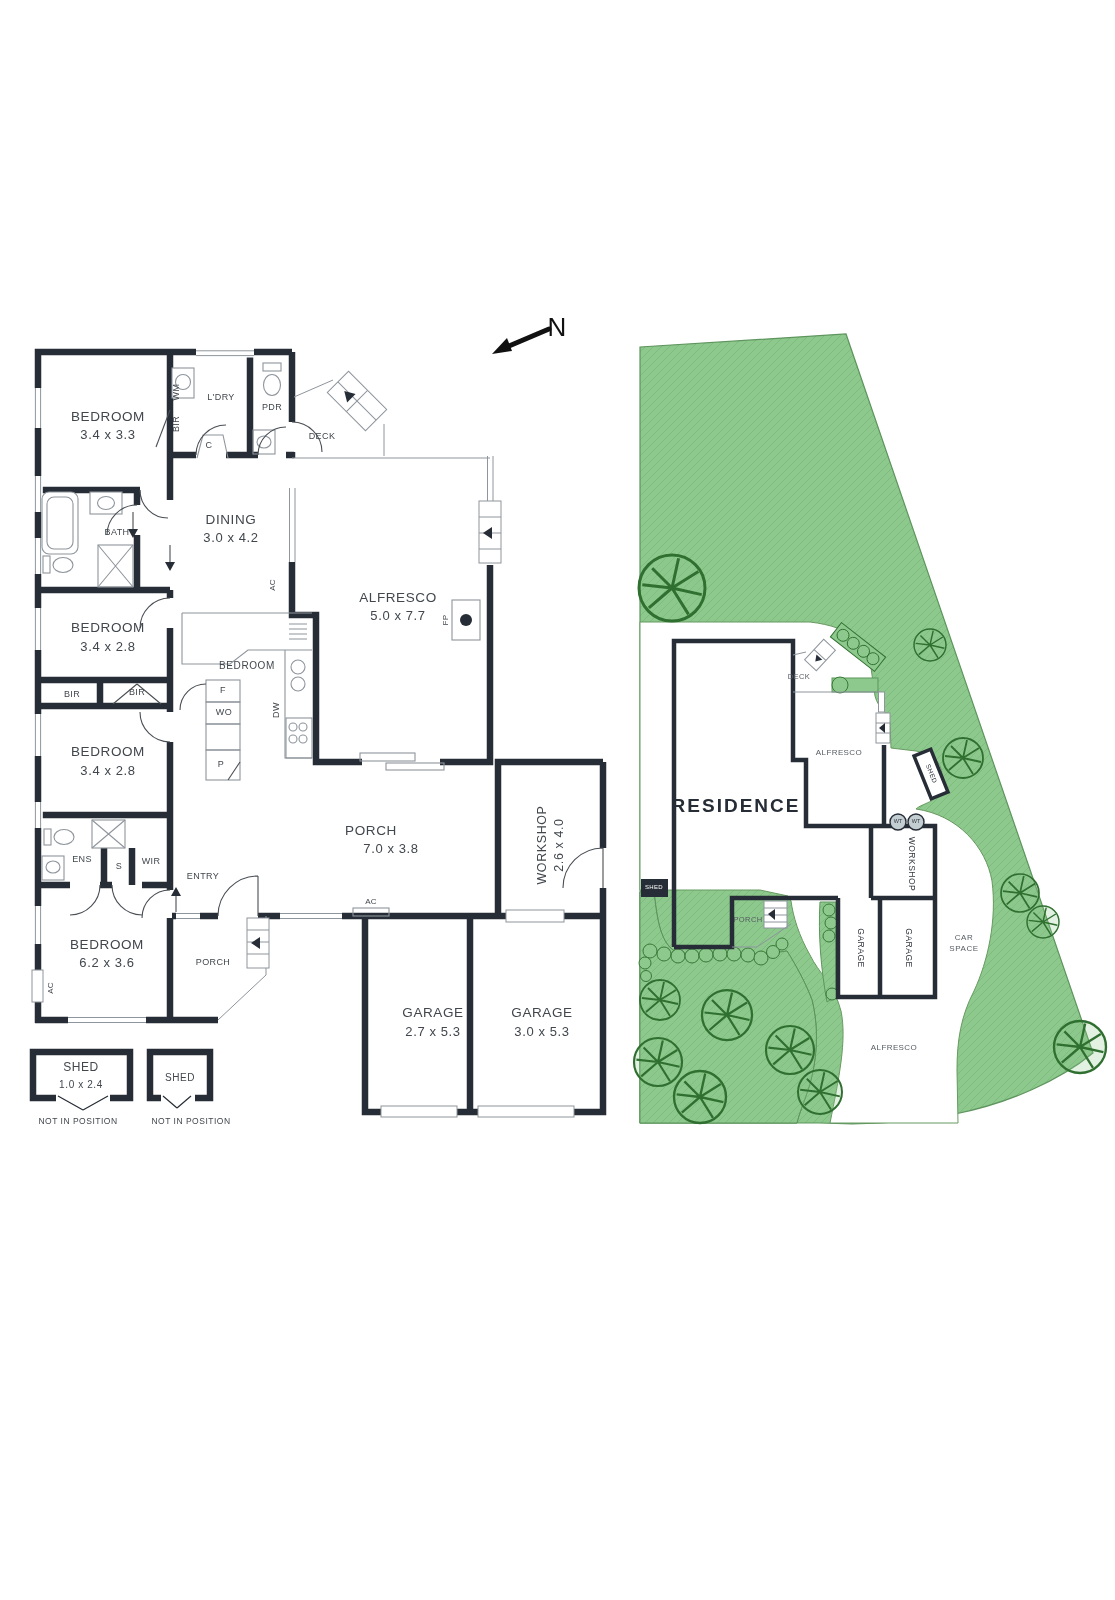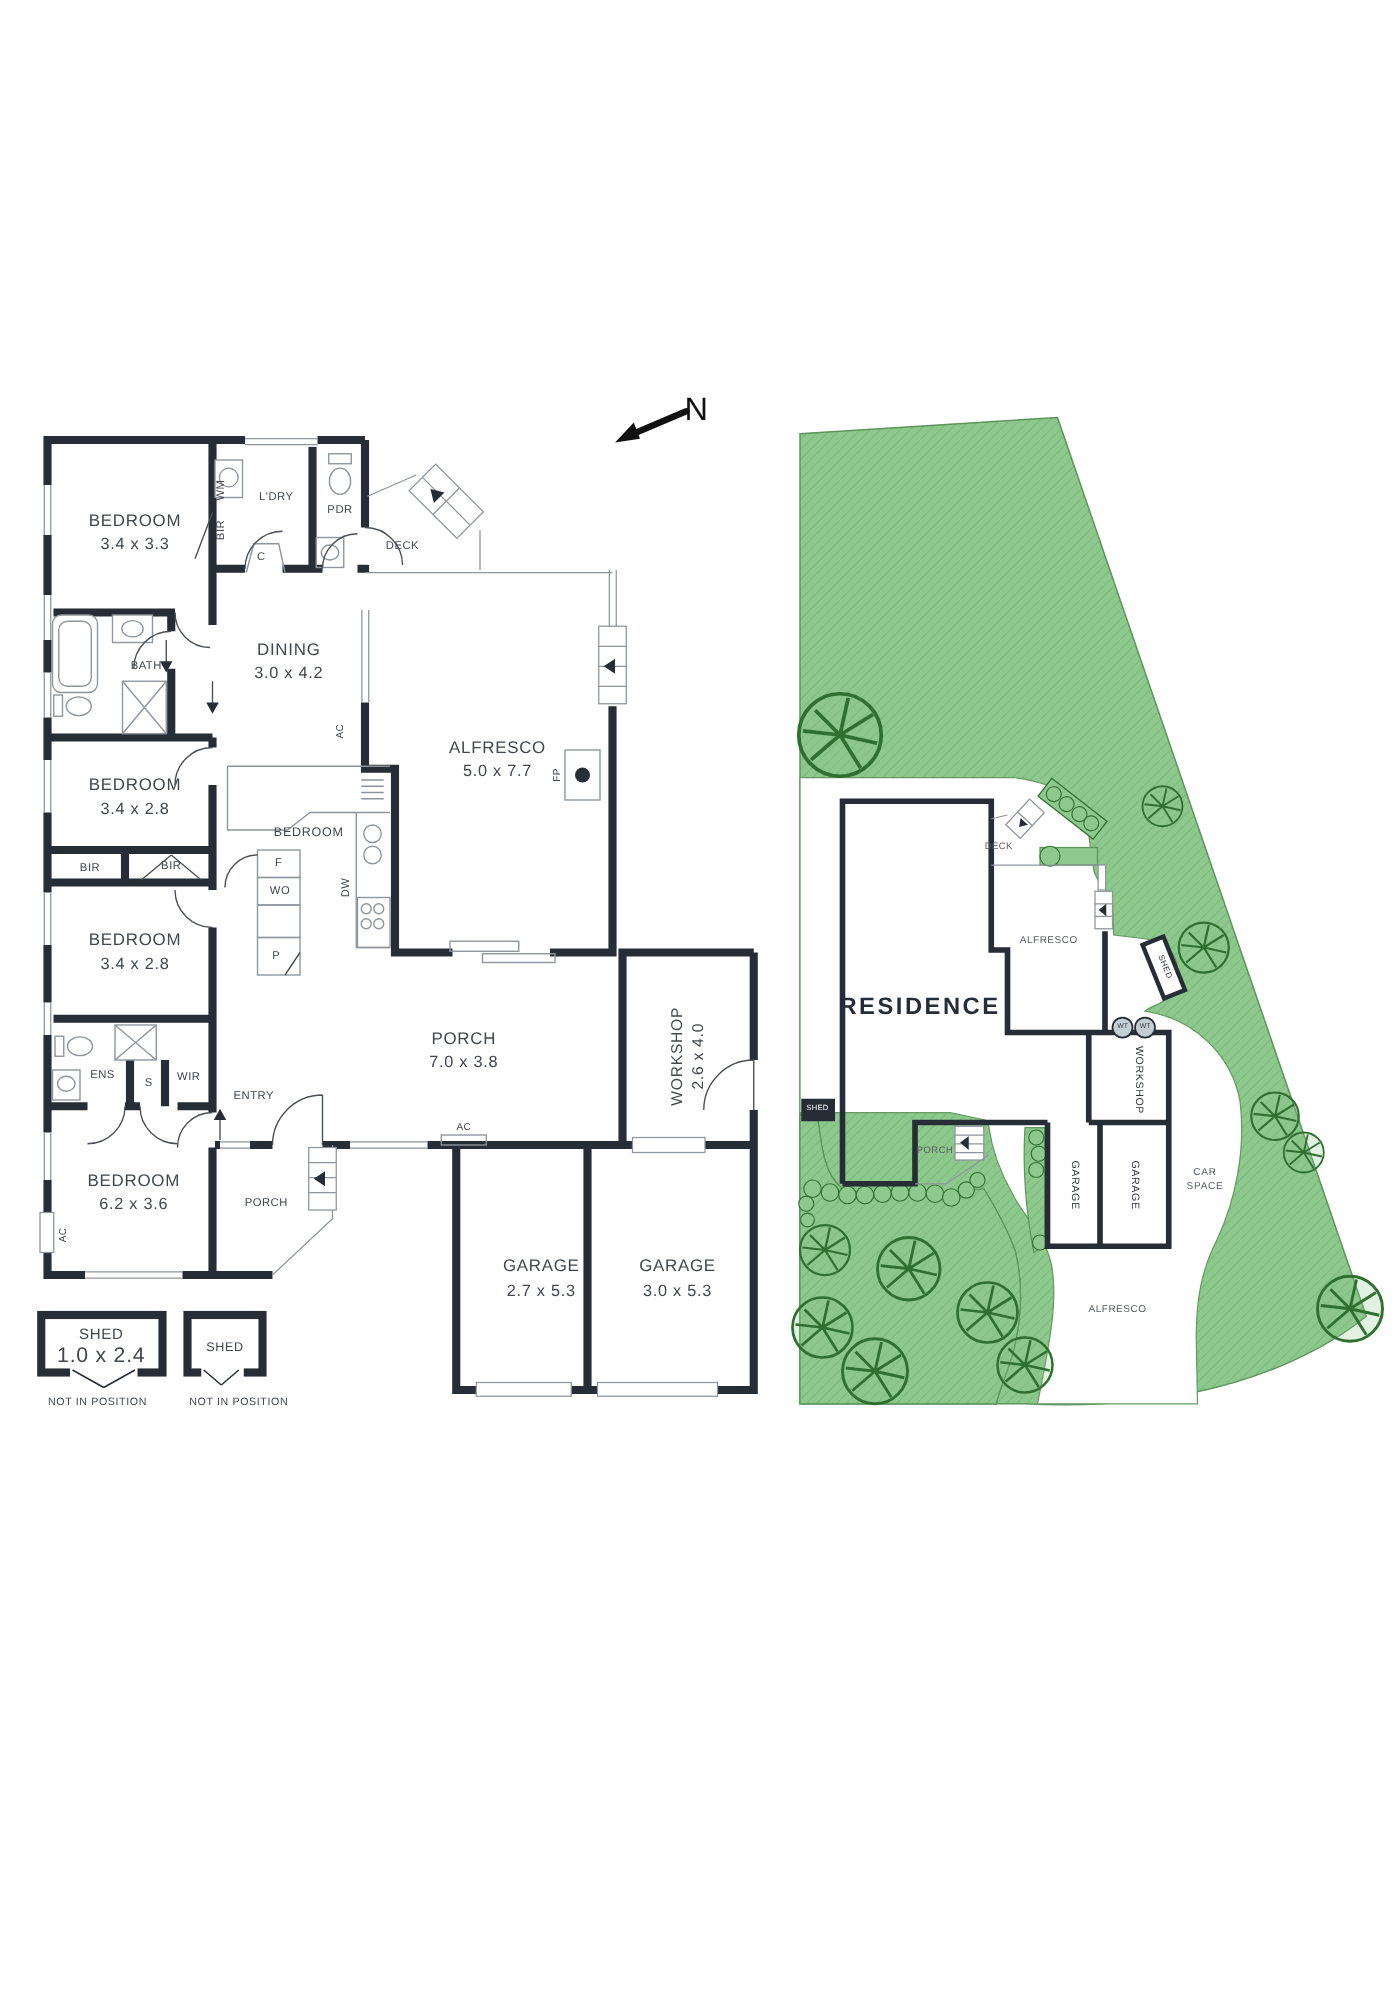--- a/index.html
+++ b/index.html
@@ -325,32 +325,32 @@
 <div class="lbl dim" style="left:108px;top:771px">3.4 x 2.8</div>
 <div class="lbl sm" style="left:82px;top:860px">ENS</div>
 <div class="lbl sm" style="left:119px;top:867px">S</div>
 <div class="lbl sm" style="left:151px;top:862px">WIR</div>
 <div class="lbl sm" style="left:203px;top:877px">ENTRY</div>
 <div class="lbl room" style="left:107px;top:945px">BEDROOM</div>
 <div class="lbl dim" style="left:107px;top:963px">6.2 x 3.6</div>
 <div class="lbl xs rot" style="left:51px;top:988px">AC</div>
 <div class="lbl sm" style="left:213px;top:963px">PORCH</div>
 <div class="lbl room" style="left:371px;top:831px">PORCH</div>
-<div class="lbl dim" style="left:371px;top:849px">7.0 x 3.8</div>
+<div class="lbl dim" style="left:391px;top:849px">7.0 x 3.8</div>
 <div class="lbl xs" style="left:371px;top:902px">AC</div>
 <div class="lbl rot wsblock" style="left:550px;top:845px">
   <div>WORKSHOP</div>
   <div>2.6 x 4.0</div>
 </div>
 <div class="lbl room" style="left:433px;top:1013px">GARAGE</div>
 <div class="lbl dim" style="left:433px;top:1032px">2.7 x 5.3</div>
 <div class="lbl room" style="left:542px;top:1013px">GARAGE</div>
 <div class="lbl dim" style="left:542px;top:1032px">3.0 x 5.3</div>
 <div class="lbl" style="left:81px;top:1068px;font-size:12px">SHED</div>
-<div class="lbl" style="left:81px;top:1085px;font-size:17px">1.0 x 2.4</div>
+<div class="lbl" style="left:81px;top:1085px;font-size:10px">1.0 x 2.4</div>
 <div class="lbl" style="left:180px;top:1078px;font-size:10px">SHED</div>
 <div class="lbl note" style="left:78px;top:1122px">NOT IN POSITION</div>
 <div class="lbl note" style="left:191px;top:1122px">NOT IN POSITION</div>
 
 <div class="lbl north" style="left:557px;top:327px">N</div>
 
 <div class="lbl residence" style="left:736px;top:806px">RESIDENCE</div>
 <div class="lbl sitesm" style="left:799px;top:677px;font-size:7.5px">DECK</div>
 <div class="lbl sitesm" style="left:839px;top:753px">ALFRESCO</div>
 <div class="lbl shedlbl-dark" style="left:654px;top:888px">SHED</div>

